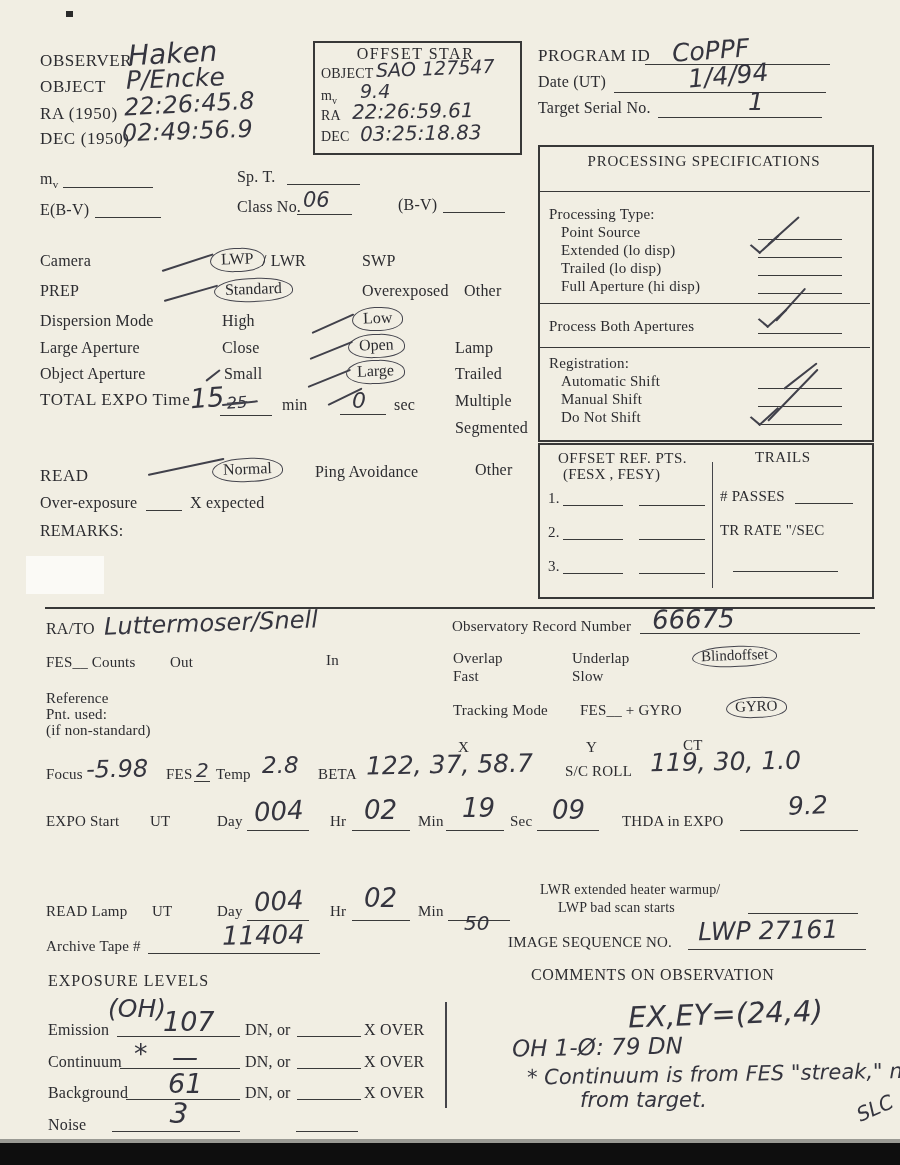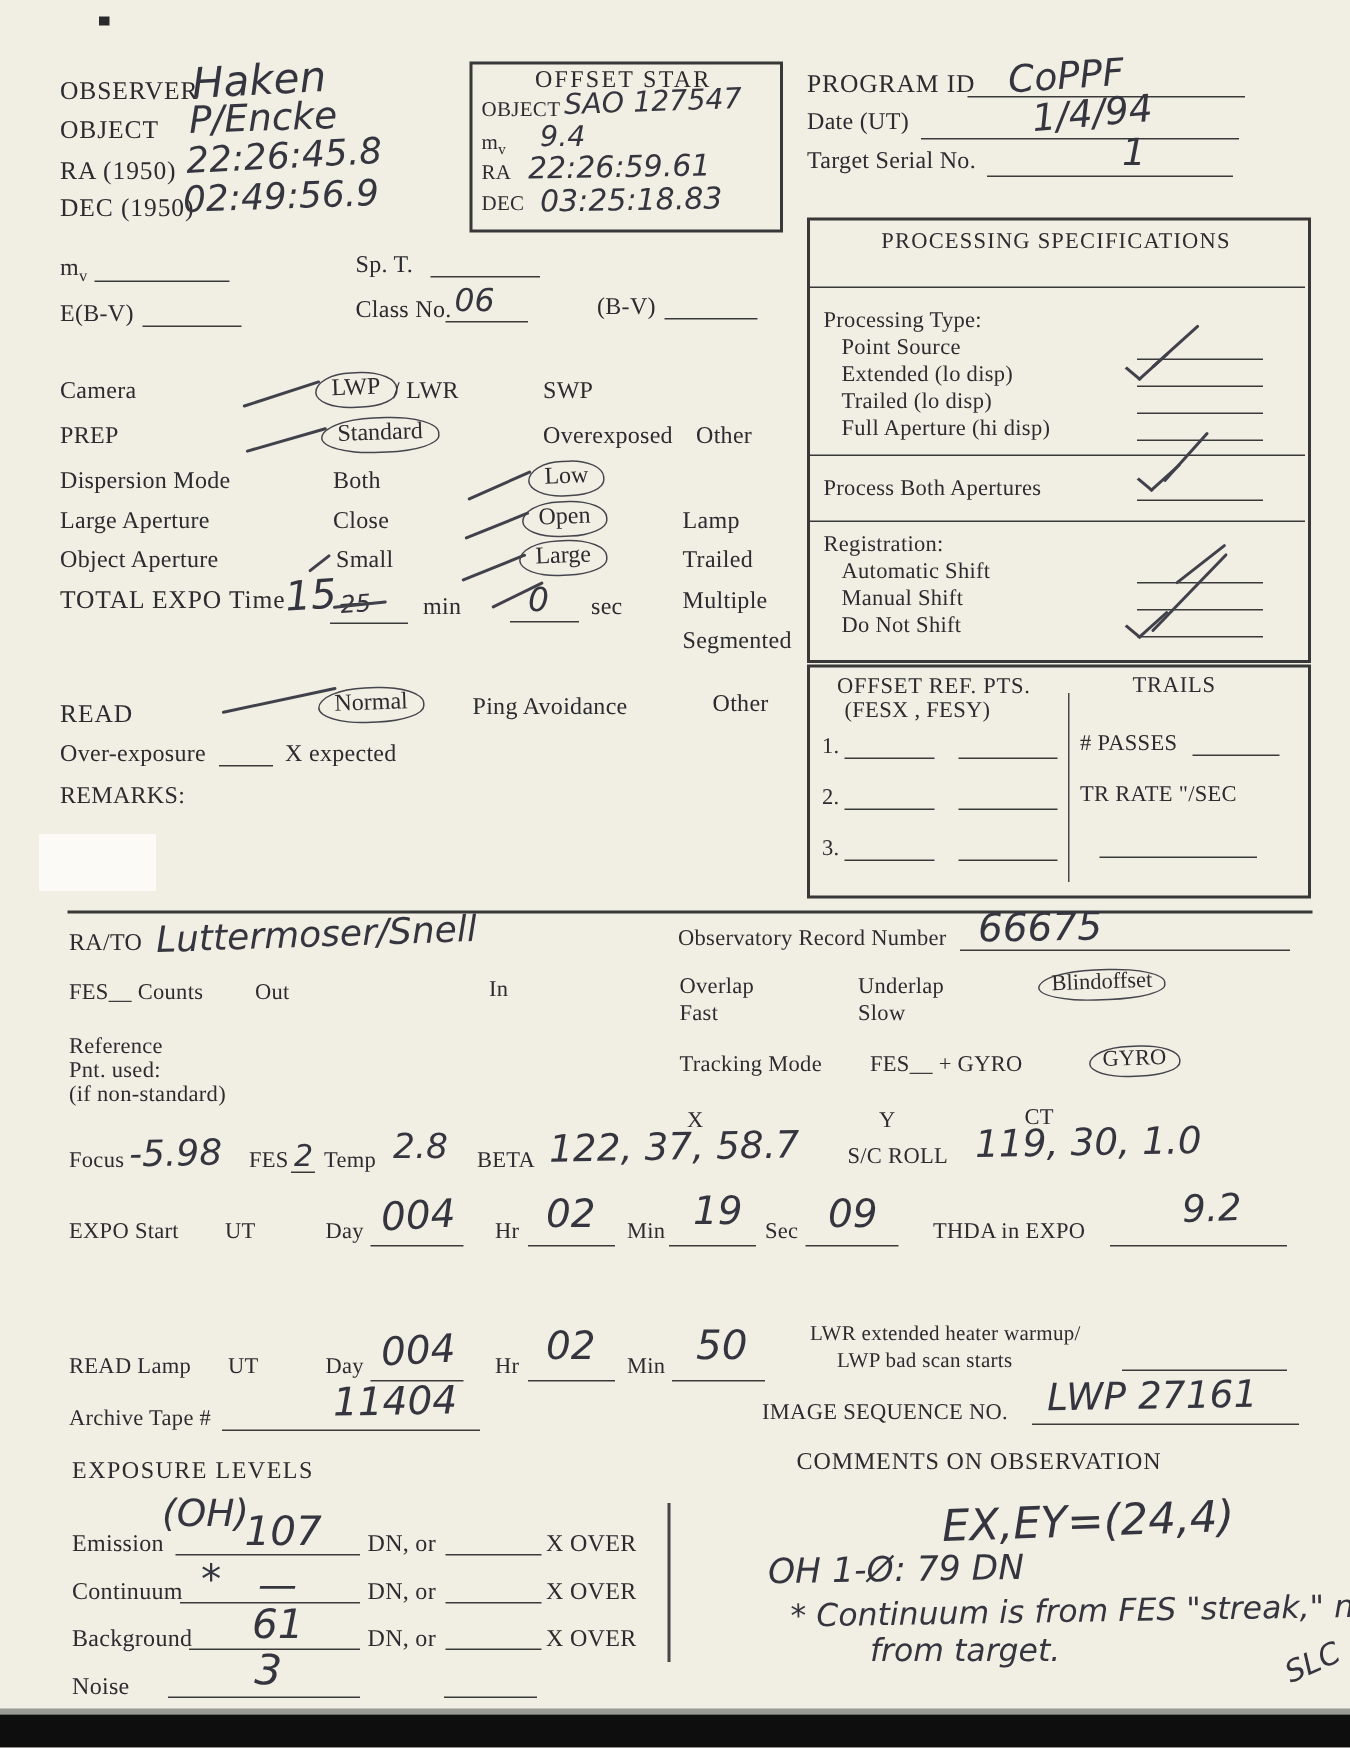--- a/index.html
+++ b/index.html
@@ -116,21 +116,21 @@
   <div class="lbl lg" style="left:262px;top:252px">/ LWR</div>
   <div class="lbl lg" style="left:362px;top:252px">SWP</div>
 
   <div class="lbl lg" style="left:40px;top:282px">PREP</div>
   <div class="oval" style="left:214px;top:278px;font-size:16px">Standard</div>
   <div class="slash" style="left:164px;top:300px;width:56px;transform:rotate(-16deg)"></div>
   <div class="lbl lg" style="left:362px;top:282px">Overexposed</div>
   <div class="lbl lg" style="left:464px;top:282px">Other</div>
 
   <div class="lbl lg" style="left:40px;top:312px">Dispersion Mode</div>
-  <div class="lbl lg" style="left:222px;top:312px">Both</div>
+  <div class="lbl lg" style="left:222px;top:312px">High</div>
   <div class="oval" style="left:352px;top:307px;font-size:16px">Low</div>
   <div class="slash" style="left:312px;top:332px;width:46px;transform:rotate(-24deg)"></div>
 
   <div class="lbl lg" style="left:40px;top:339px">Large Aperture</div>
   <div class="lbl lg" style="left:222px;top:339px">Close</div>
   <div class="oval" style="left:348px;top:334px;font-size:16px">Open</div>
   <div class="slash" style="left:310px;top:358px;width:46px;transform:rotate(-22deg)"></div>
   <div class="lbl lg" style="left:455px;top:339px">Lamp</div>
 
   <div class="lbl lg" style="left:40px;top:365px">Object Aperture</div>
@@ -245,21 +245,21 @@
   <div class="lbl" style="left:46px;top:903px">READ Lamp</div>
   <div class="lbl" style="left:152px;top:903px">UT</div>
   <div class="lbl" style="left:217px;top:903px">Day</div>
   <div class="blank" style="left:247px;top:919px;width:62px"></div>
   <div class="hw" style="left:254px;top:888px;font-size:26px;transform:rotate(-3deg)">004</div>
   <div class="lbl" style="left:330px;top:903px">Hr</div>
   <div class="blank" style="left:352px;top:919px;width:58px"></div>
   <div class="hw" style="left:364px;top:885px;font-size:26px">02</div>
   <div class="lbl" style="left:418px;top:903px">Min</div>
   <div class="blank" style="left:448px;top:919px;width:62px"></div>
-  <div class="hw" style="left:464px;top:884px;font-size:27px">50</div>
+  <div class="hw" style="left:464px;top:913px;font-size:20px">50</div>
   <div class="lbl sm" style="left:540px;top:882px">LWR extended heater warmup/</div>
   <div class="lbl sm" style="left:558px;top:900px">LWP bad scan starts</div>
   <div class="blank" style="left:748px;top:912px;width:110px"></div>
 
   <div class="lbl" style="left:46px;top:938px">Archive Tape #</div>
   <div class="blank" style="left:148px;top:952px;width:172px"></div>
   <div class="hw" style="left:222px;top:922px;font-size:26px;transform:rotate(-1deg)">11404</div>
   <div class="lbl" style="left:508px;top:934px">IMAGE SEQUENCE NO.</div>
   <div class="blank" style="left:688px;top:948px;width:178px"></div>
   <div class="hw" style="left:698px;top:918px;font-size:25px;transform:rotate(-1deg)">LWP 27161</div>

